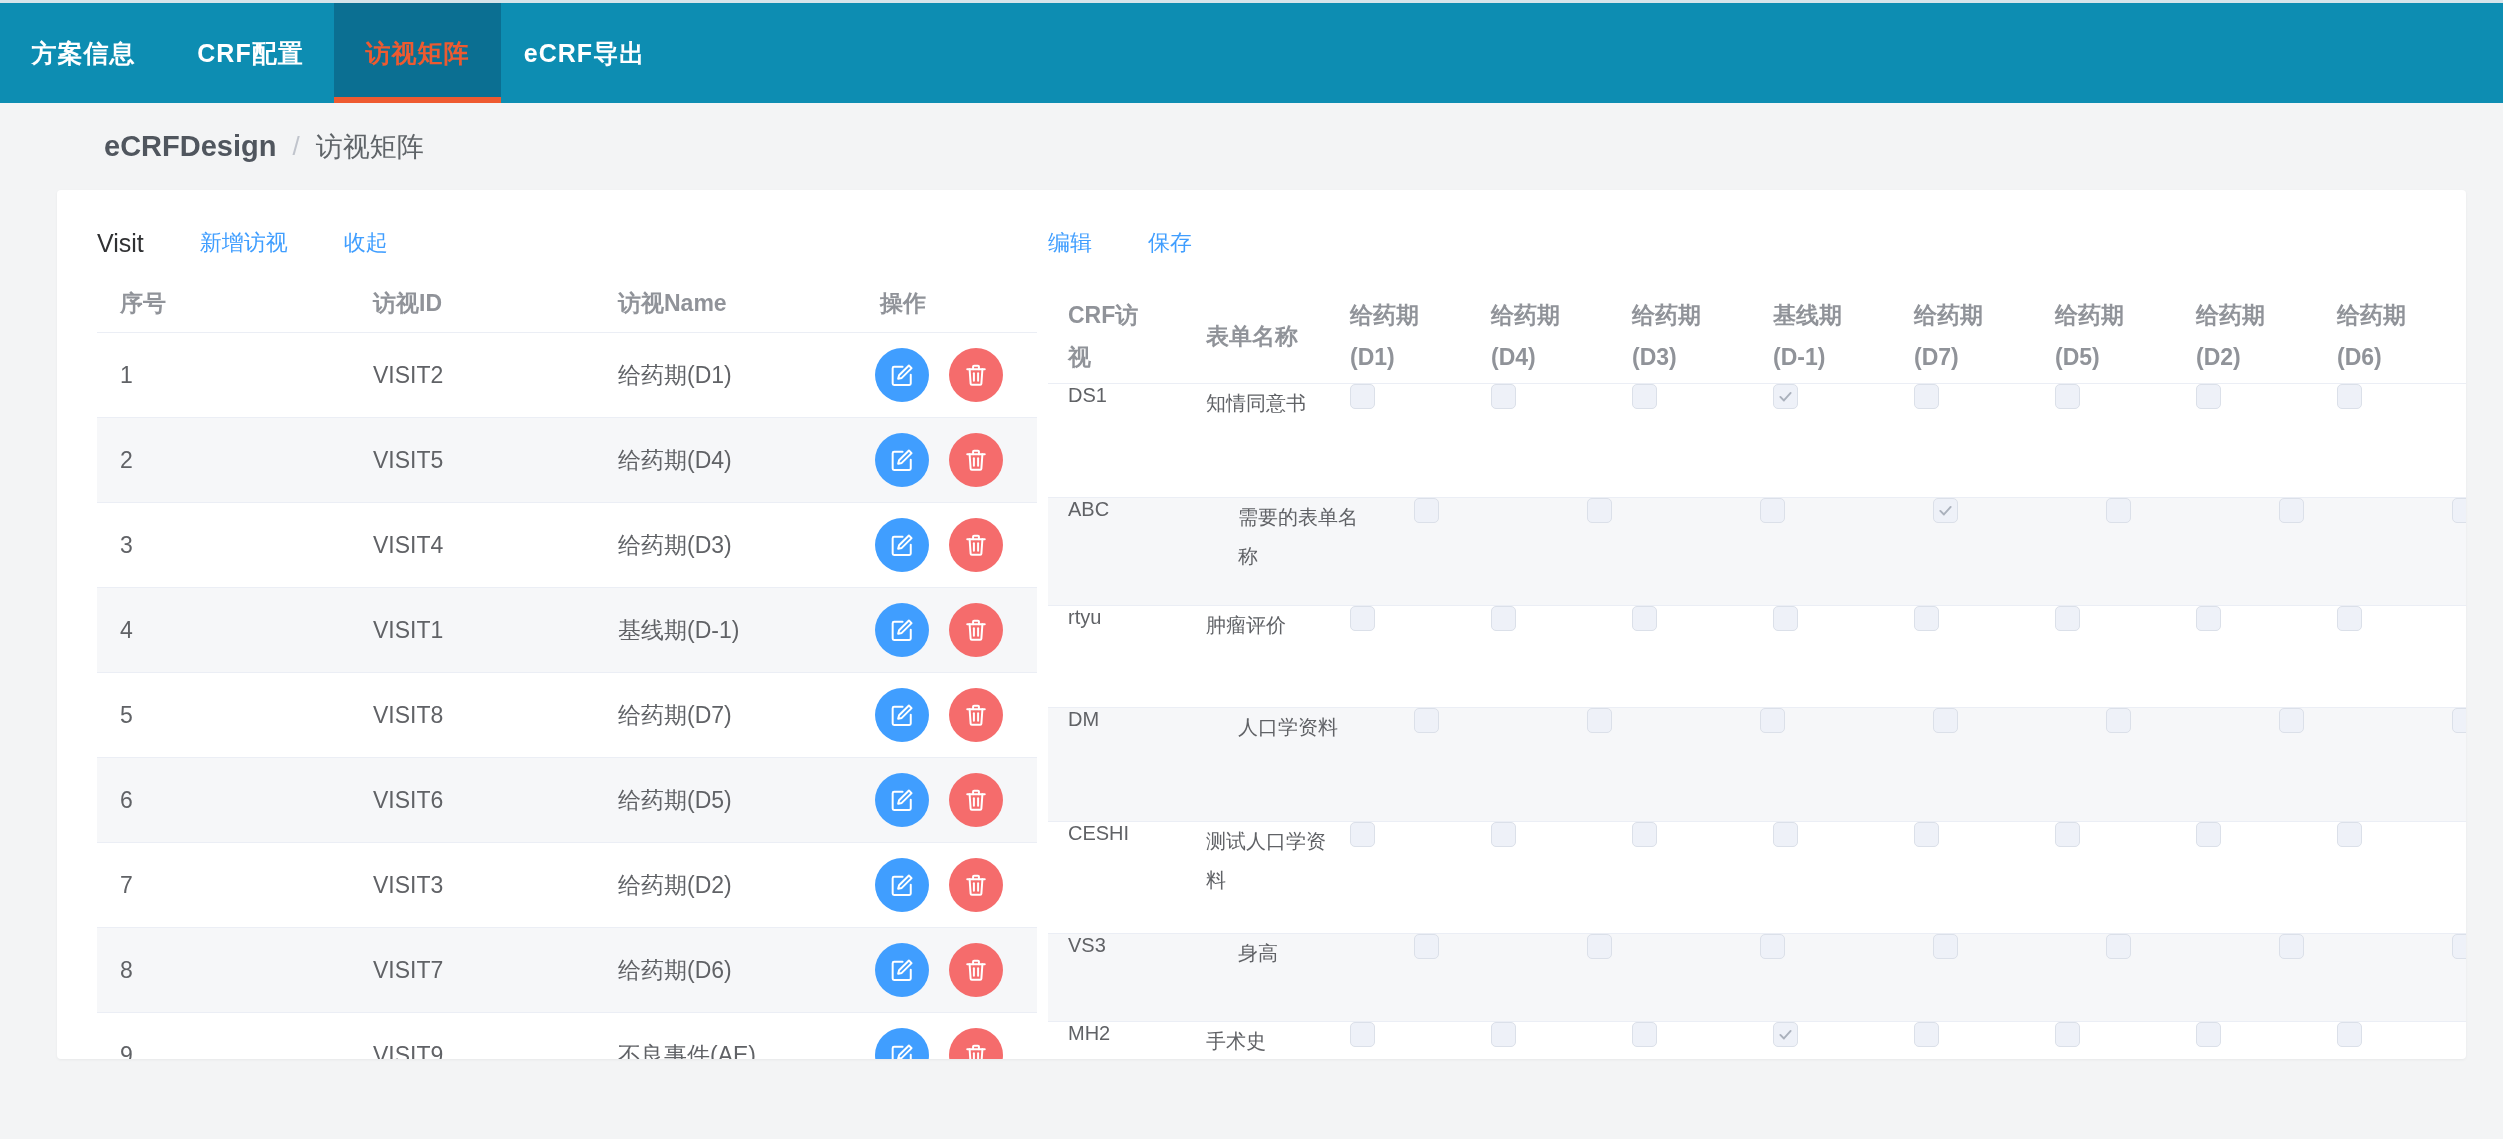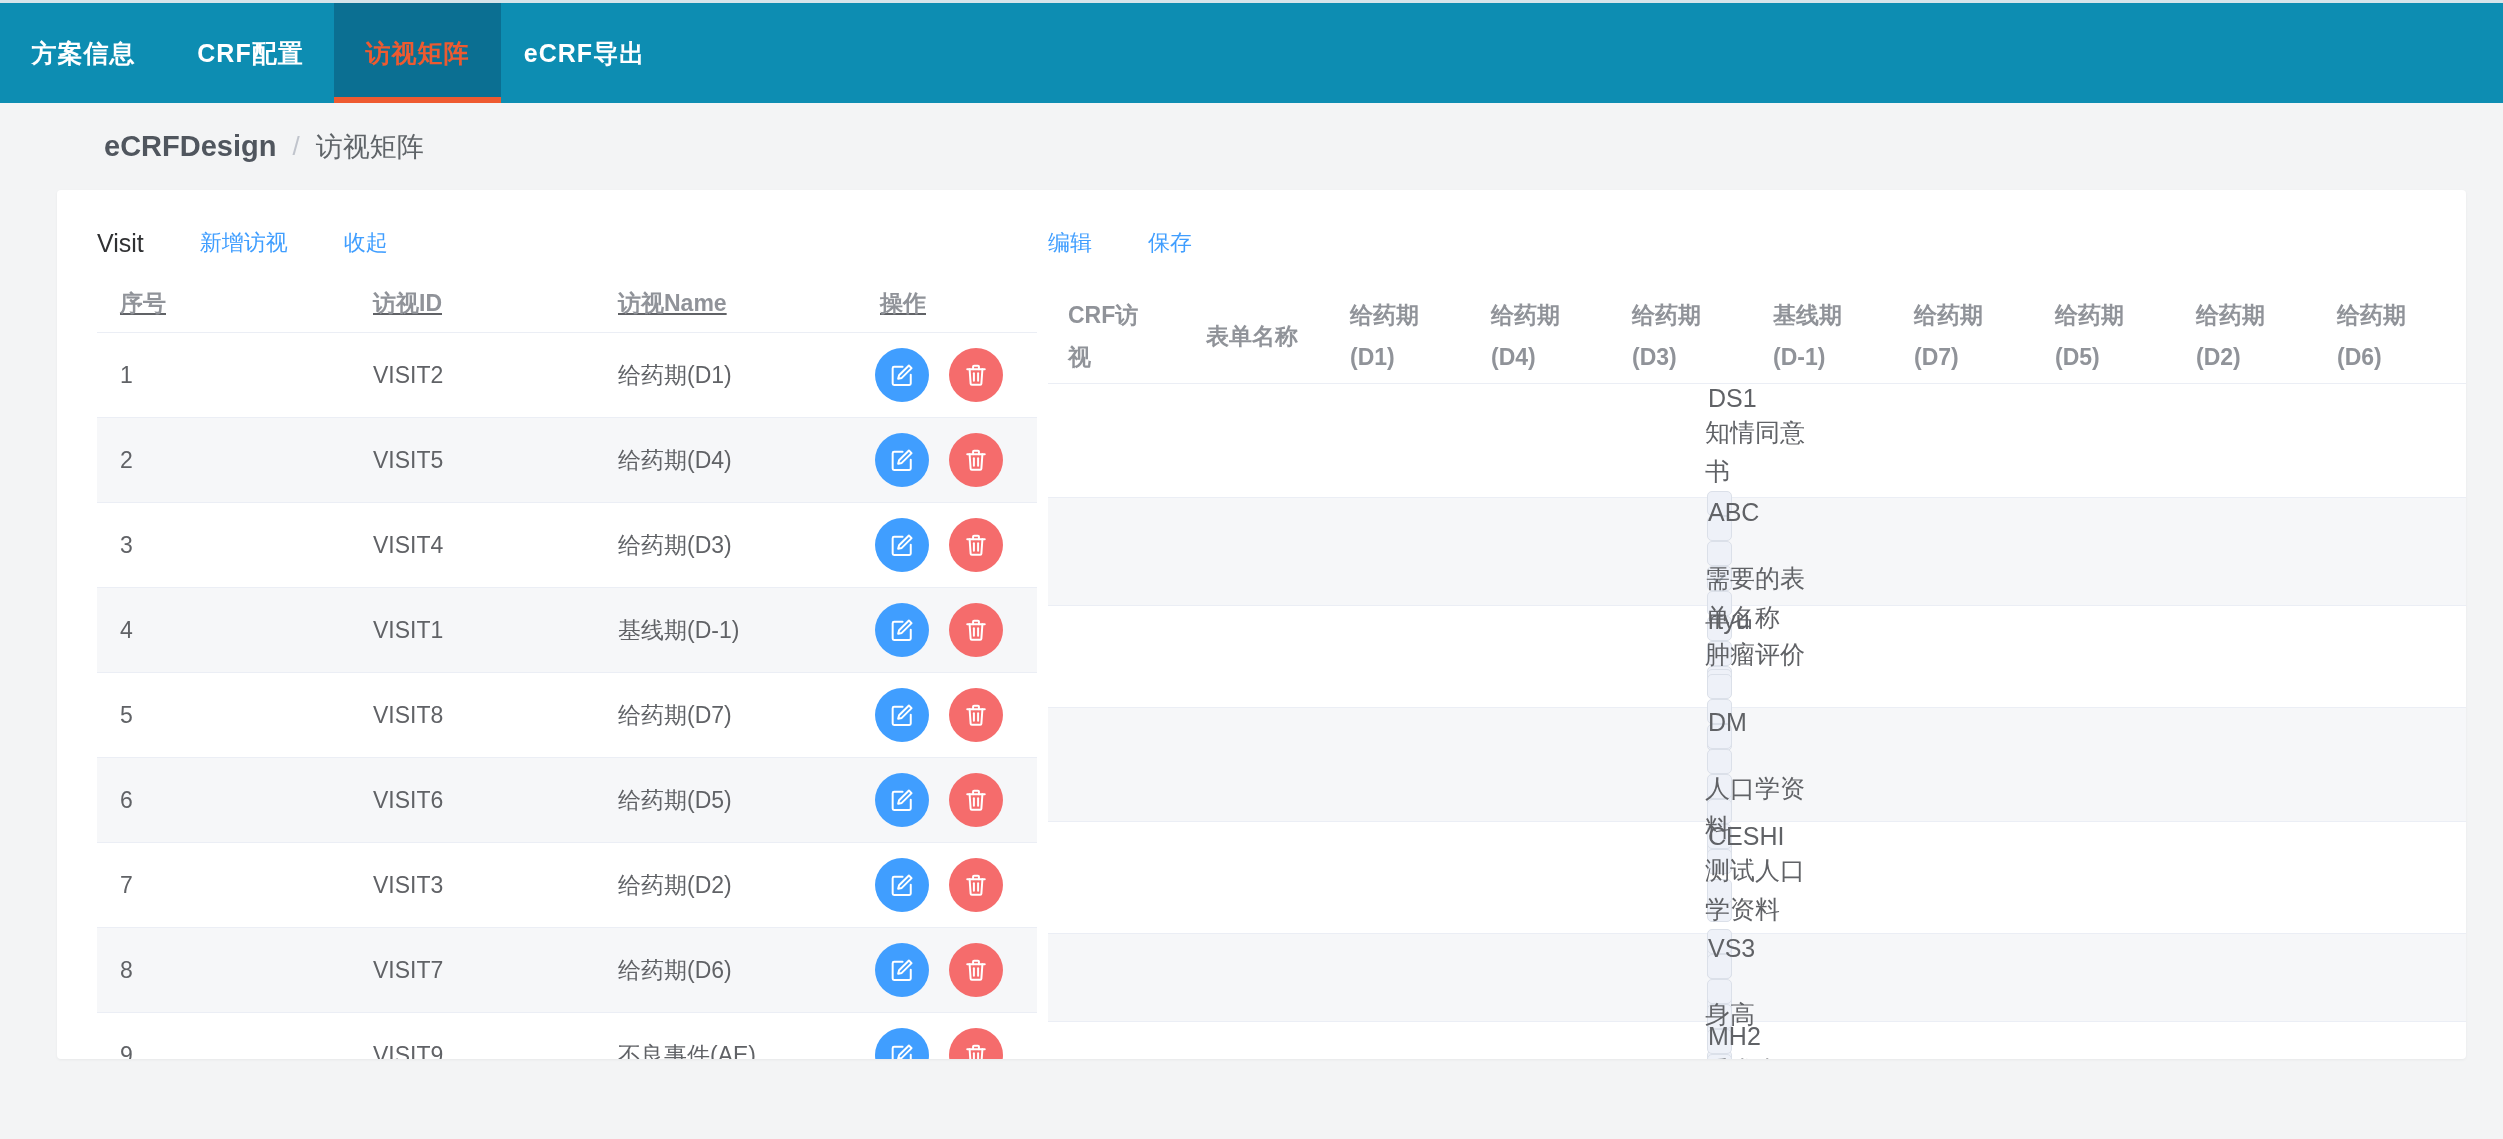--- a/index.html
+++ b/index.html
@@ -44,41 +44,41 @@
   .sec{position:absolute;top:0;}
   .sec-left{left:40px;width:940px;}
   .sec-right{left:991px;width:1418px;}
   .sec-head{position:absolute;top:33px;left:0;display:flex;align-items:center;height:40px;gap:24px;}
   .sec-title{font-size:25px;color:#303133;}
   .tlink{font-size:22px;color:var(--link-blue);cursor:pointer;text-decoration:none;}
   .sec-head .tlink{margin-left:32px;}
   .sec-head .tlink:first-child{margin-left:0;}
   
   .vtable{position:absolute;top:85px;left:0;width:940px;}
-  .vhead{display:flex;height:58px;align-items:center;border-bottom:1px solid var(--border-line);text-decoration:underline;}
+  .vhead{display:flex;height:58px;align-items:center;border-bottom:1px solid var(--border-line);}
   .vhead .hc{font-size:23px;font-weight:700;color:var(--header-text);}
   .c-seq{width:253px;padding-left:23px;}
   .c-id{width:245px;padding-left:23px;}
   .c-name{width:255px;padding-left:23px;}
   .c-ops{width:187px;padding-left:30px;}
   .vrow{display:flex;height:85px;align-items:center;border-bottom:1px solid var(--border-line);font-size:23px;color:var(--body-text);}
   .vrow:nth-child(even){background:var(--stripe-bg);}
   .ops-cell{display:flex;align-items:center;gap:20px;padding-left:25px;width:187px;}
   .cbtn{
     width:54px;height:54px;border-radius:50%;border:none;cursor:pointer;
     display:flex;align-items:center;justify-content:center;flex:0 0 auto;padding:0;
   }
   .cbtn.edit{background:var(--edit-button-bg);}
   .cbtn.del{background:var(--delete-button-bg);}
   .cbtn svg{width:28px;height:28px;display:block;}
   
   .mtable{position:absolute;top:99px;left:0;width:1418px;}
   .mhead{display:flex;min-height:95px;align-items:center;border-bottom:1px solid var(--border-line);}
   .mhead .mc{font-size:23px;font-weight:700;color:var(--header-text);line-height:42px;}
-  .mrow{display:flex;align-items:center;border-bottom:1px solid var(--border-line);font-size:25px;color:var(--body-text);flex-direction:column;}
+  .mrow{display:flex;border-bottom:1px solid var(--border-line);font-size:20px;color:var(--body-text);}
   .mrow.stripe{background:var(--stripe-bg);gap:32px;}
   .mc{flex:0 0 auto;padding-left:20px;}
   .mc-crf{width:138px;}
   .mc-form{width:144px;line-height:39px;}
   .mc-visit{width:141px;}
   .cb{
     width:25px;height:25px;border-radius:5px;background:var(--checkbox-bg);
     border:1px solid var(--checkbox-border);display:flex;align-items:center;justify-content:center;
     cursor:pointer;
   }

